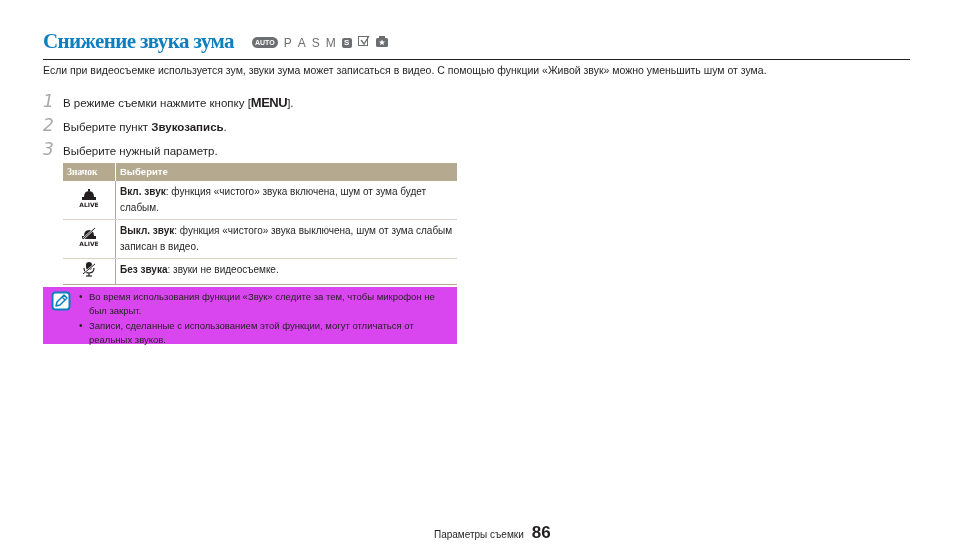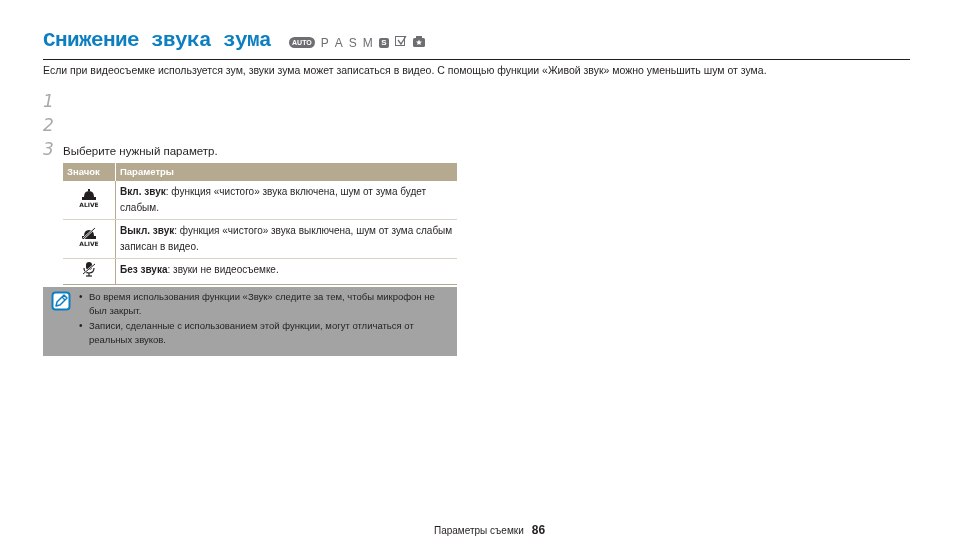--- a/index.html
+++ b/index.html
@@ -5,21 +5,21 @@
   html, body { margin: 0; padding: 0; }
   body {
     width: 954px; height: 557px; background: #ffffff; position: relative;
     font-family: "Liberation Sans", "DejaVu Sans", sans-serif; color: #231f20;
     overflow: hidden;
   }
   .title-row {
     position: absolute; left: 43px; top: 28px; display: flex; align-items: flex-end;
   }
   .page-title {
-    font-family: Liberation Mono, monospace; font-weight: bold;
+    font-family: Liberation Serif, serif; font-weight: bold;
     font-size: 21px; color: #0d7fc1; letter-spacing: -0.6px; line-height: 26px;
   }
   .mode-icons {
     display: flex; align-items: center; margin-left: 18px; margin-bottom: 4px;
     color: #6d6e71; font-size: 12px; gap: 6px;
   }
   .mode-auto {
     background: #6d6e71; color: #fff; font-size: 7px; font-weight: bold;
     border-radius: 6px; padding: 1px 3px; line-height: 9px;
   }
@@ -45,51 +45,51 @@
   .step-text b { font-weight: bold; }
   .menu-key { font-weight: bold; font-size: 13px; letter-spacing: -0.5px; }
   table.opts {
     position: absolute; left: 63px; top: 163px; width: 394px; border-collapse: collapse;
     font-size: 10px;
   }
   table.opts th {
     background: #b5a990; color: #fff; font-weight: bold; text-align: left;
     height: 18px; padding: 0 4px; font-size: 9.5px; line-height: 18px;
   }
-  table.opts th.col-icon { width: 44px; border-right: 1px solid #fff; }
+  table.opts th.col-icon { width: 44px; border-right: 1px solid #fff; font-family: Liberation Serif, serif; }
   table.opts td {
     border-bottom: 1px solid #d9d3c5; vertical-align: top; padding: 3px 4px 3px 4px;
     line-height: 16px; font-size: 10px; margin-top: 20px;
   }
   table.opts tr:last-child td { border-bottom: 1.5px solid #b5a990; }
   table.opts td.icon-cell {
     border-right: 1px solid #b5a990; text-align: center; vertical-align: middle; padding: 2px;
   }
   .alive-icon { display: inline-block; width: 24px; height: 20px; }
   .note {
-    position: absolute; left: 43px; top: 287px; width: 414px; height: 69px;
-    background: #a3a3a3;
+    position: absolute; left: 43px; top: 287px; width: 414px; height: 57px;
+    background: #d946ef;
   }
   .note-icon {
     position: absolute; left: 8px; top: 4px; width: 20px; height: 20px;
   }
   .note ul {
     margin: 0; padding: 0; list-style: none; position: absolute; left: 36px; top: 3px; width: 374px;
   }
   .note li {
     position: relative; padding-left: 10px; font-size: 9.5px; line-height: 14px; margin-bottom: 1px;
   }
   .note li::before {
     content: "•"; position: absolute; left: 0; top: 0; font-size: 10px;
   }
   .footer {
     position: absolute; left: 424px; top: 523px; display: flex; align-items: baseline;
   }
   .footer-section { font-size: 10px; color: #231f20; padding-left: 10px; }
-  .footer-page { font-size: 12px; font-weight: bold; margin-left: 8px; }
+  .footer-page { font-size: 17px; font-weight: bold; margin-left: 8px; }
 </style>
 </head>
 <body>
 
 <div class="title-row">
   <div class="page-title">Снижение звука зума</div>
   <div class="mode-icons">
     <span class="mode-auto">AUTO</span>
     <span class="mode-letter">P</span>
     <span class="mode-letter">A</span>
@@ -111,35 +111,37 @@
     </span>
   </div>
 </div>
 <div class="title-rule"></div>
 
 <div class="intro">Если при видеосъемке используется зум, звуки зума может записаться в видео. С помощью функции «Живой звук» можно уменьшить шум от зума.</div>
 
 <div class="steps">
   <div class="step">
     <span class="step-num">1</span>
+    <span class="step-text"><span>В режиме съемки нажмите кнопку [</span><span class="menu-key">MENU</span><span>].</span></span>
   </div>
   <div class="step">
     <span class="step-num">2</span>
+    <span class="step-text"><span>Выберите пункт </span><b>Звукозапись</b><span>.</span></span>
   </div>
   <div class="step">
     <span class="step-num">3</span>
     <span class="step-text">Выберите нужный параметр.</span>
   </div>
 </div>
 
 <table class="opts">
   <thead>
     <tr>
       <th class="col-icon">Значок</th>
-      <th>Параметры</th>
+      <th>Выберите</th>
     </tr>
   </thead>
   <tbody>
     <tr>
       <td class="icon-cell">
         <span class="alive-icon">
           <svg width="24" height="20" viewBox="0 0 24 20">
               <path d="M7 9 Q7 3 12 3 Q17 3 17 9 Z" fill="#231f20"></path>
               <rect x="5" y="9" width="14" height="3" fill="#231f20"></rect>
               <rect x="11" y="1" width="2" height="2" fill="#231f20"></rect>

